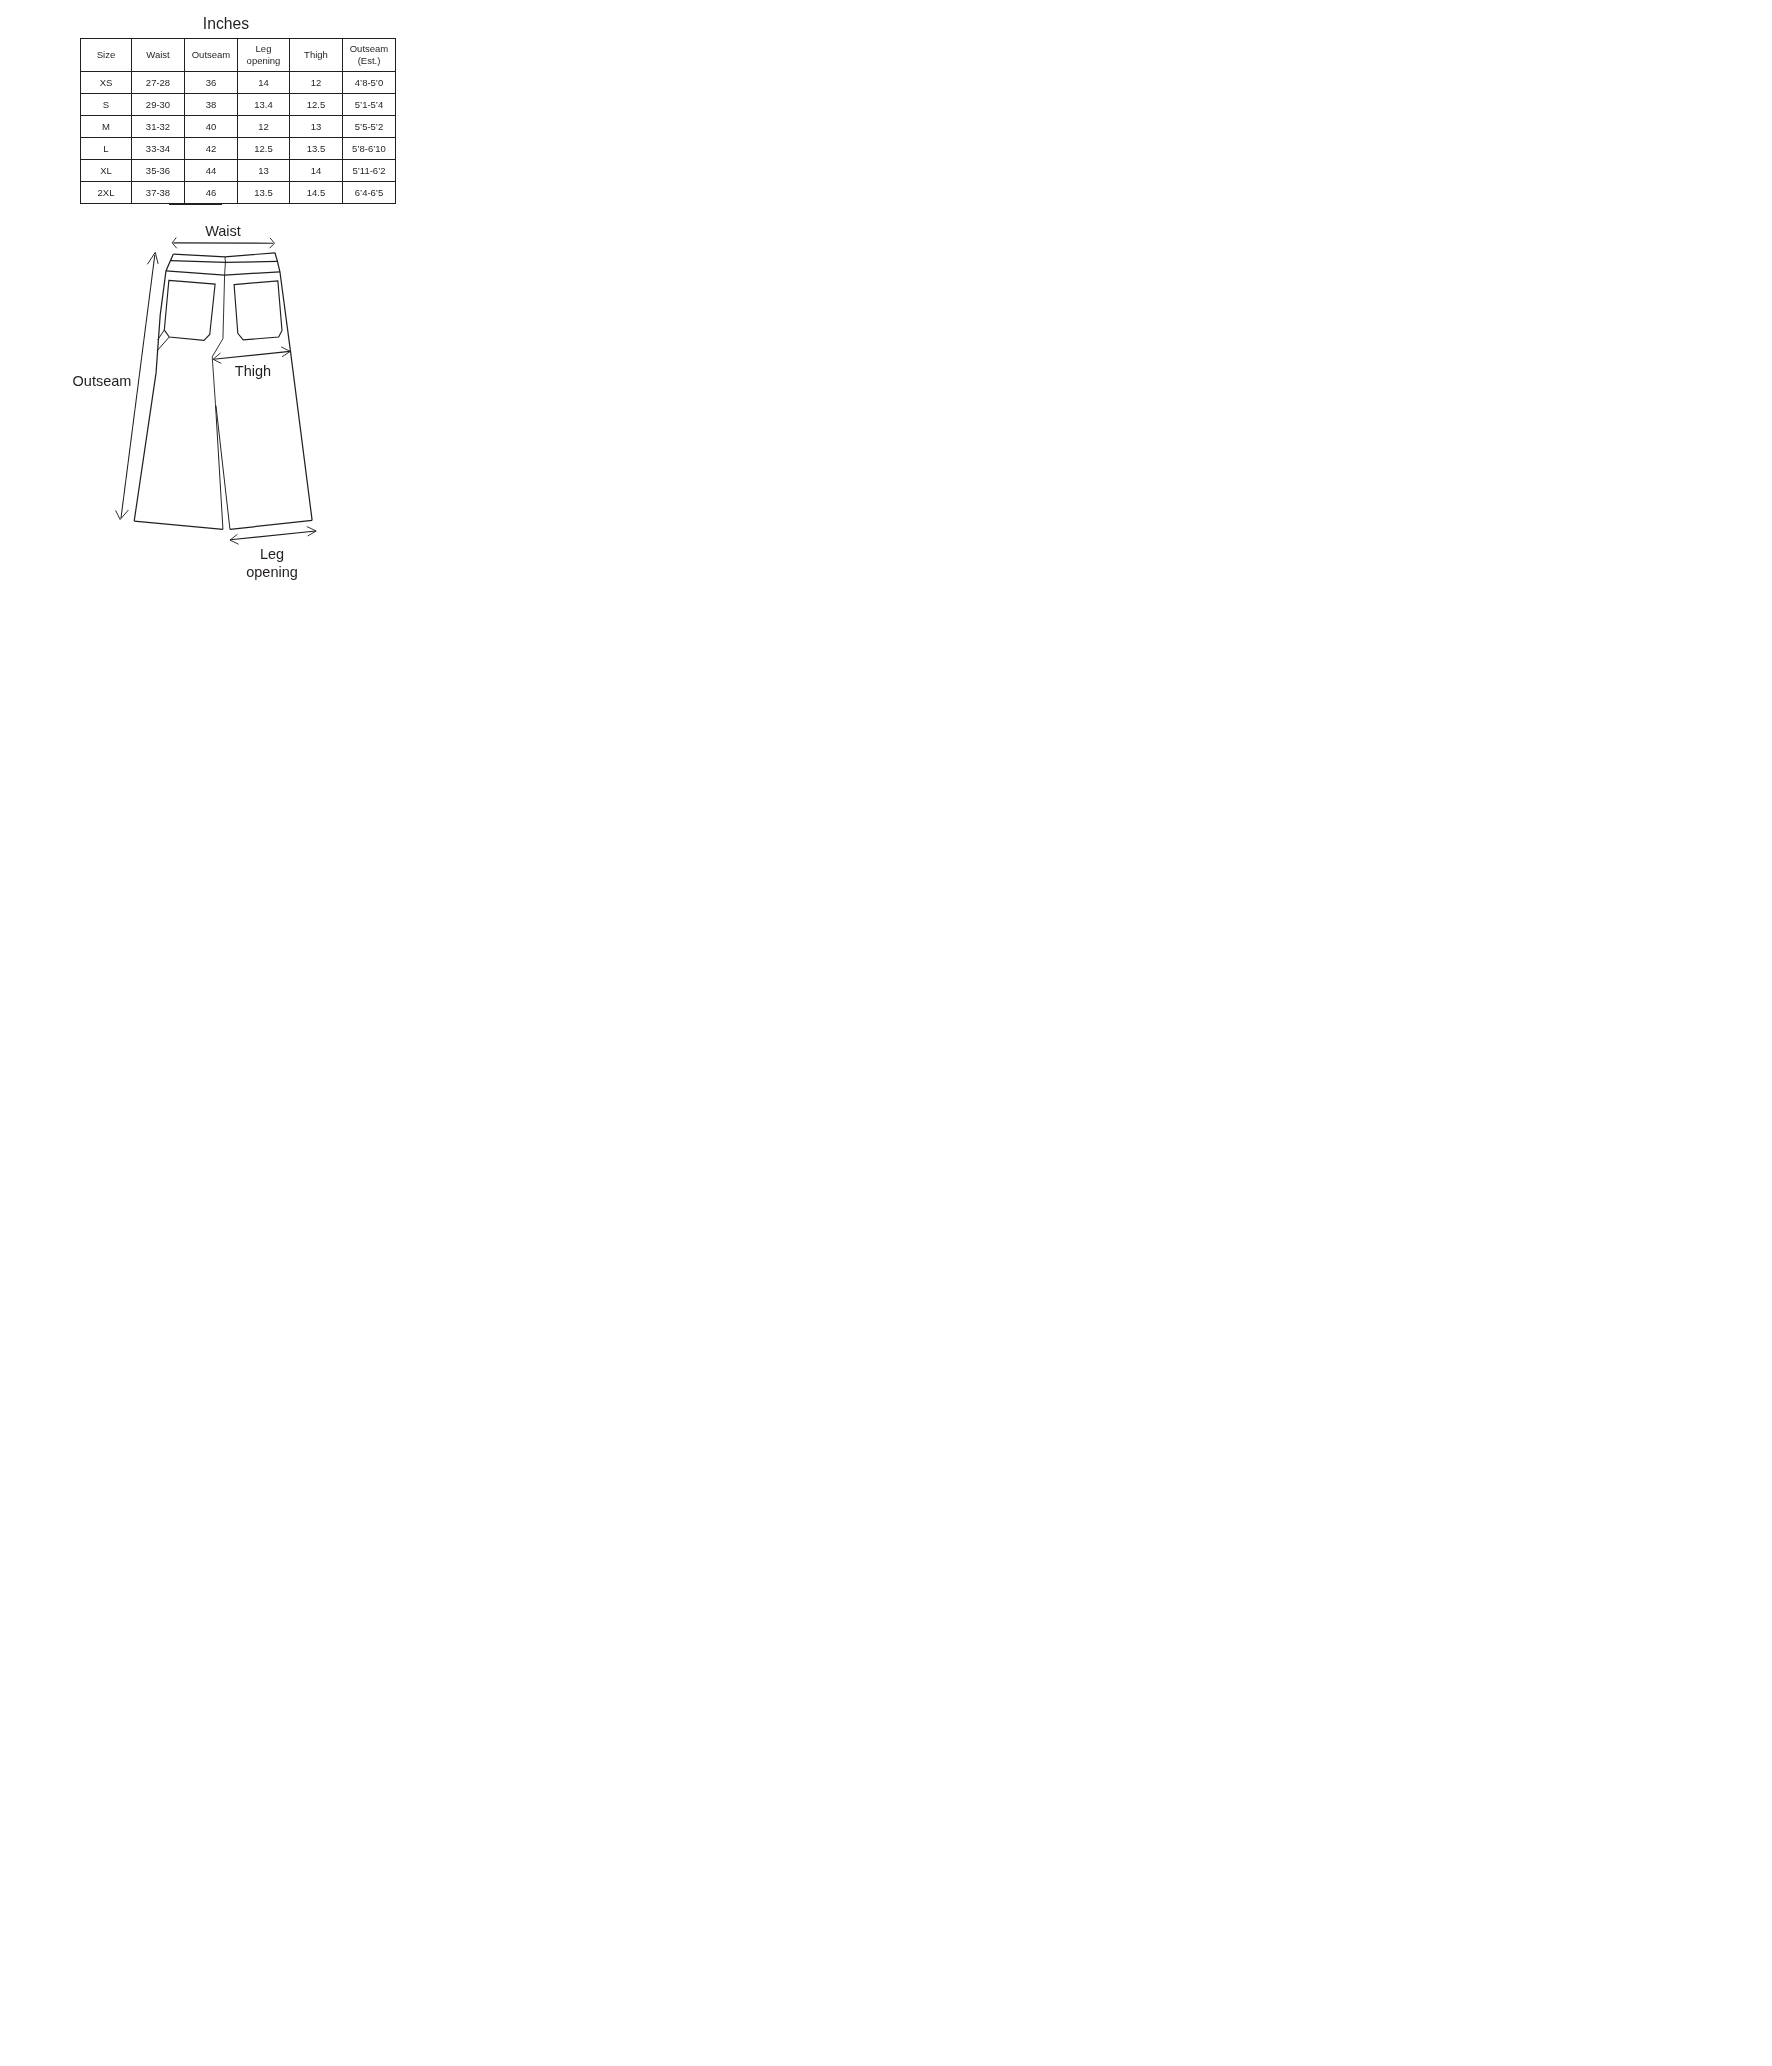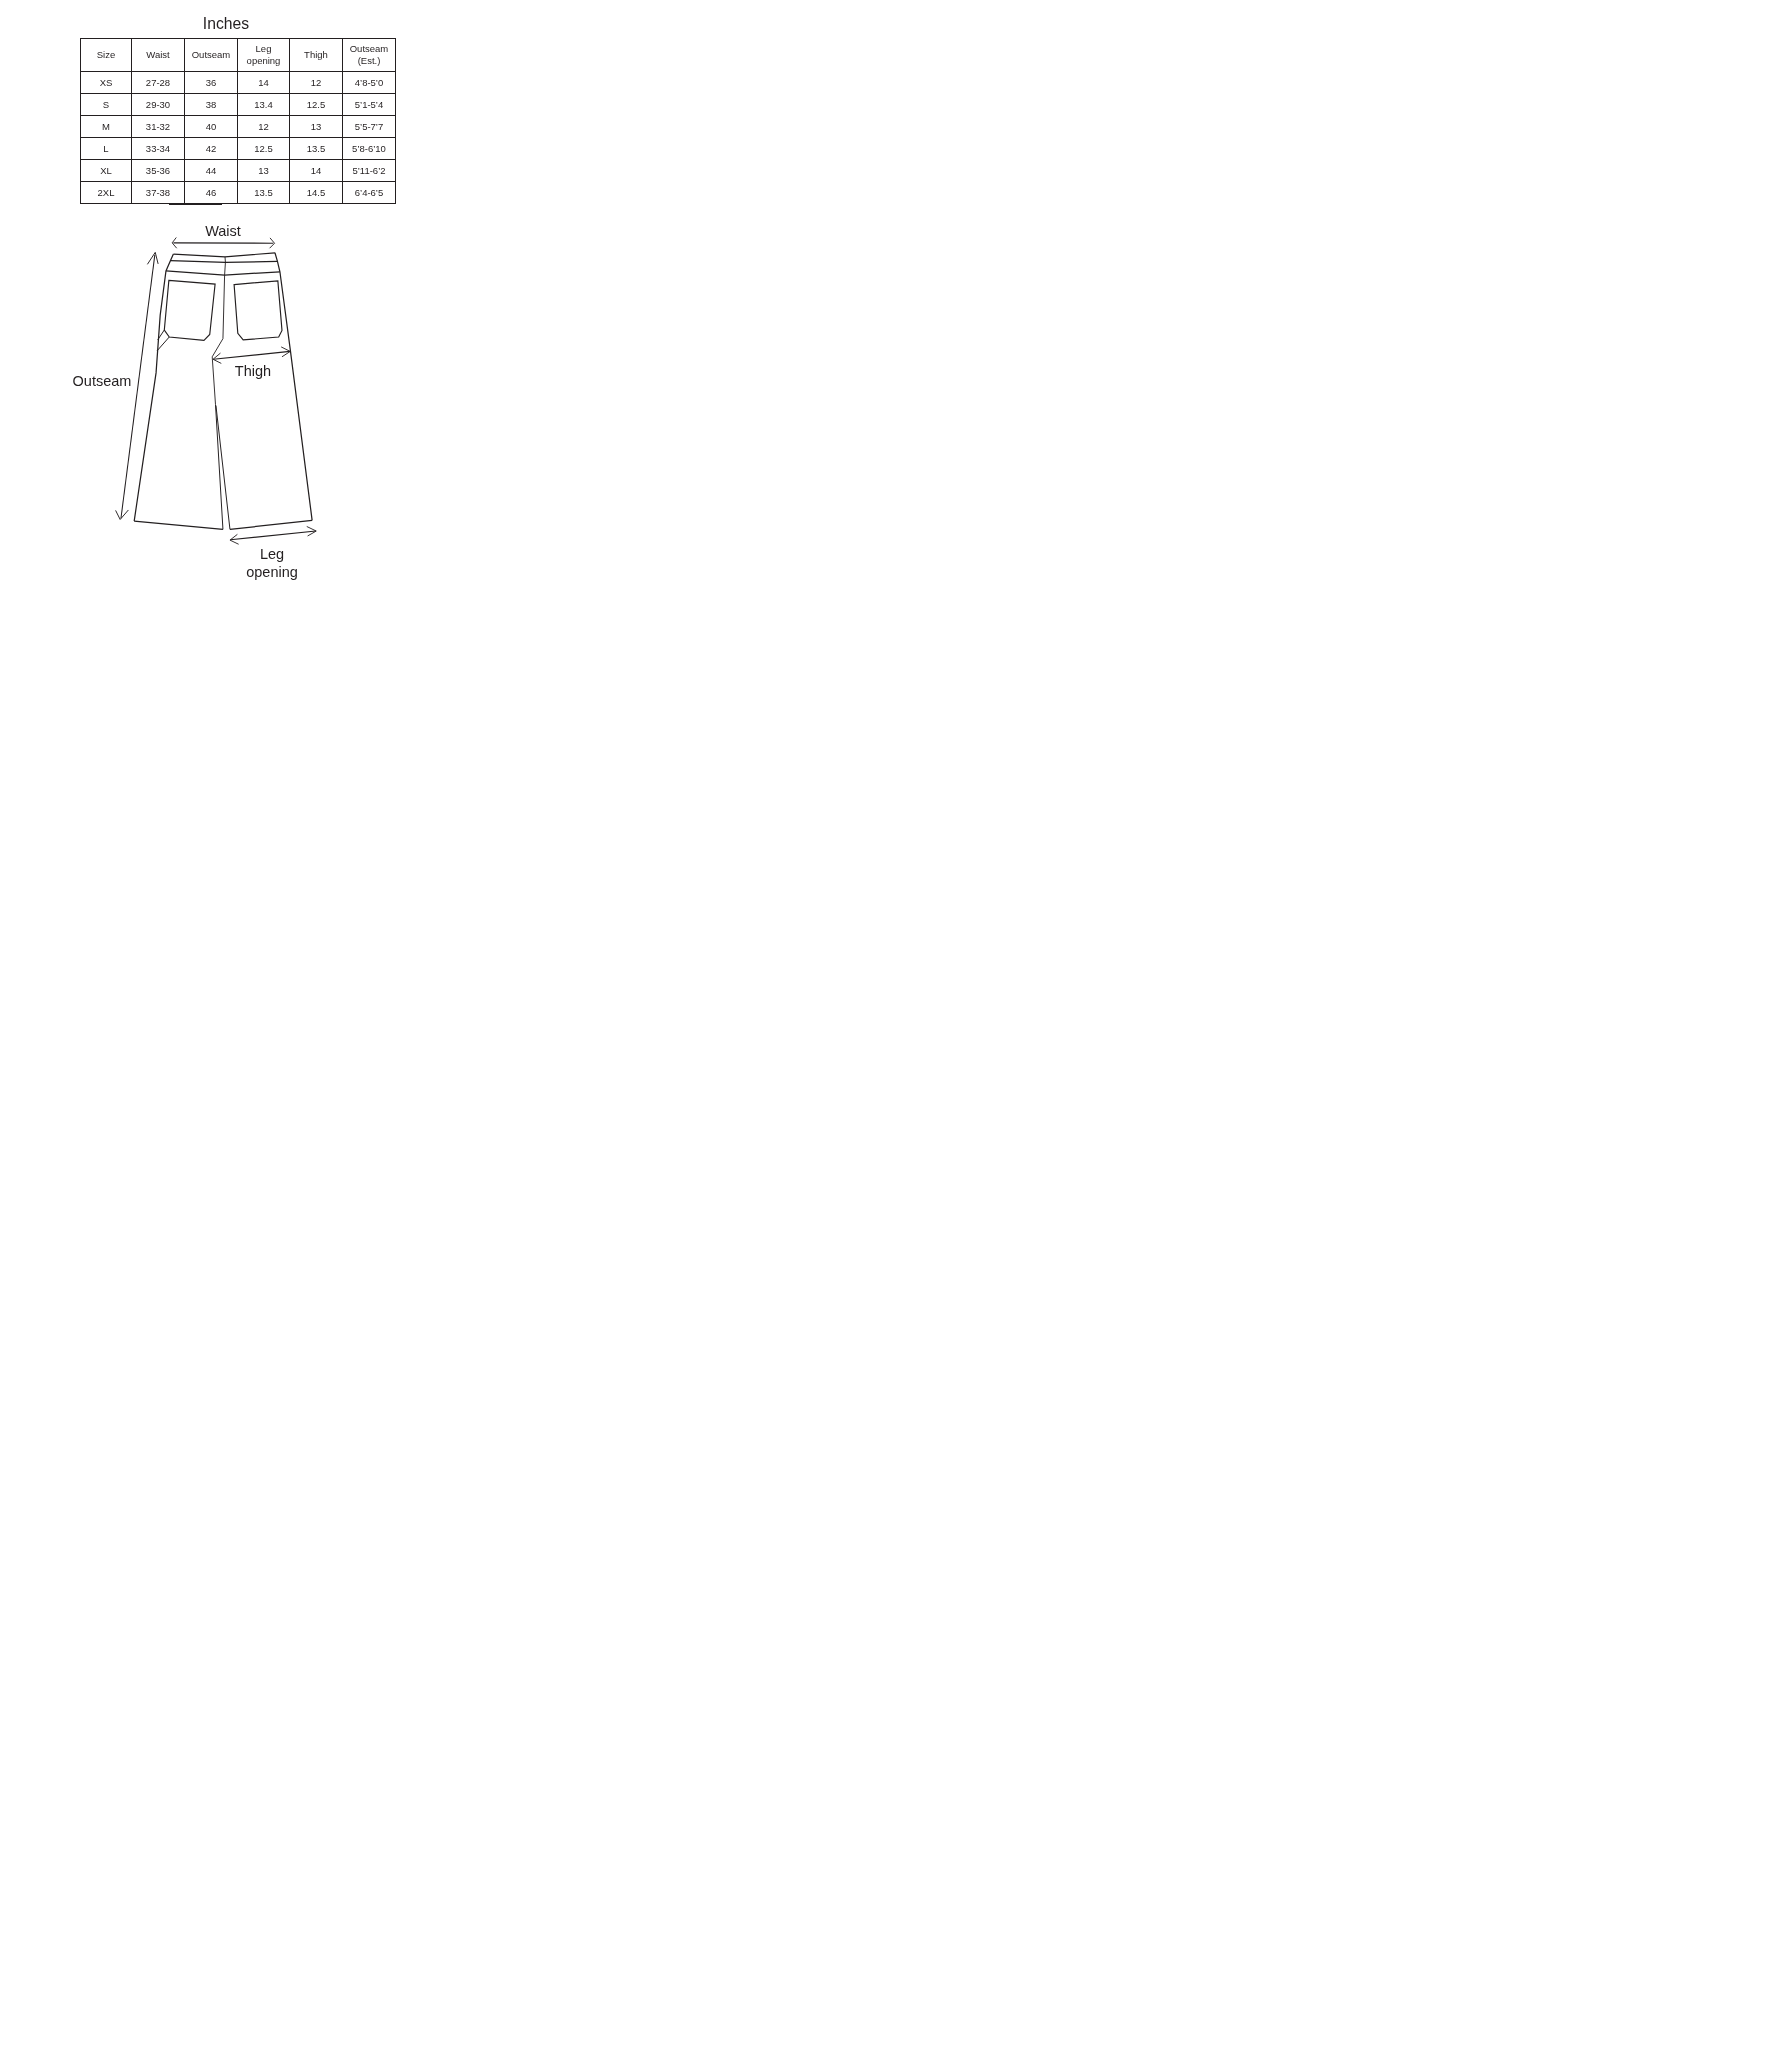--- a/index.html
+++ b/index.html
@@ -126,21 +126,21 @@
         <td>13.4</td>
         <td>12.5</td>
         <td>5’1-5’4</td>
       </tr>
       <tr>
         <td>M</td>
         <td>31-32</td>
         <td>40</td>
         <td>12</td>
         <td>13</td>
-        <td>5’5-7’7</td>
+        <td>5’5-5’2</td>
       </tr>
       <tr>
         <td>L</td>
         <td>33-34</td>
         <td>42</td>
         <td>12.5</td>
         <td>13.5</td>
         <td>5’8-6’10</td>
       </tr>
       <tr>

